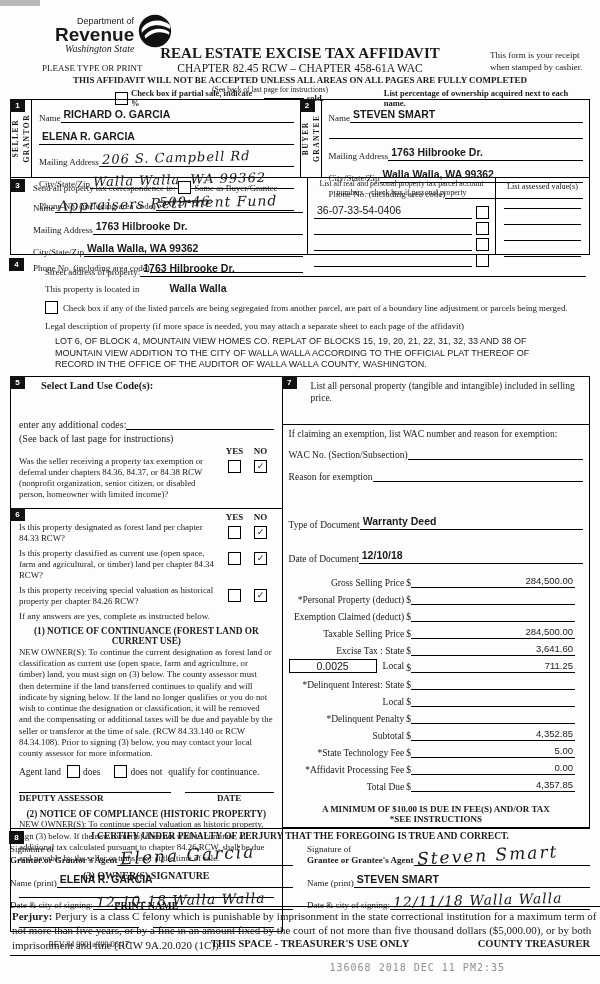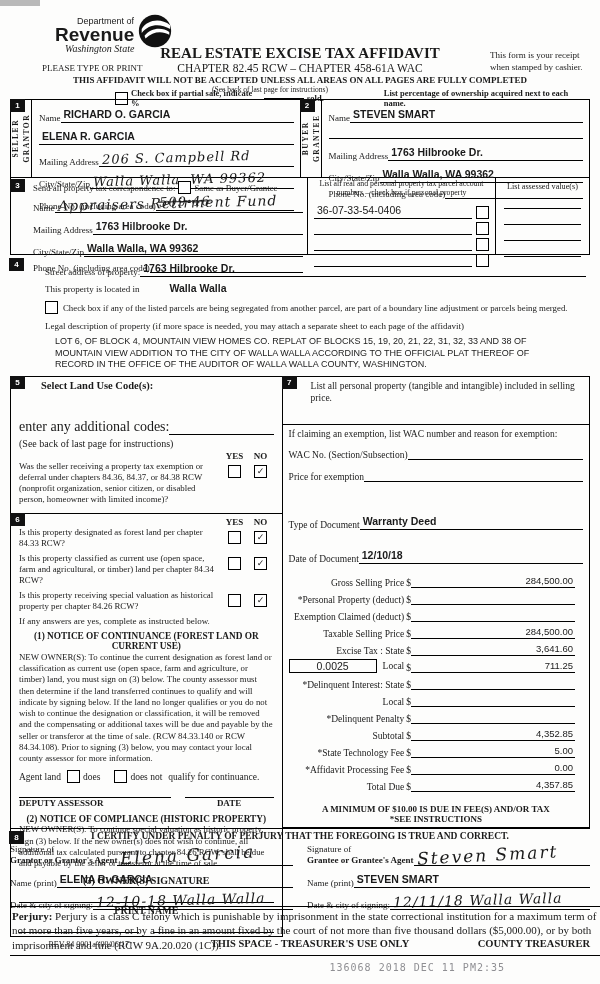--- a/index.html
+++ b/index.html
@@ -225,21 +225,21 @@
   </div>
 
   <div class="abs" style="top:376px;left:10px;right:10px;height:452px;display:flex;">
 
     <div style="width:278px;display:flex;flex-direction:column;">
 
       <div class="box" style="position:relative;padding:3px 8px 4px 8px;">
         <div class="badge" style="top:-1px;left:-1px;">5</div>
         <div class="b" style="font-size:10.5px;margin-left:22px;">Select Land Use Code(s):</div>
         <div class="frow" style="margin-top:4px;">
-            <span style="font-size:14px;margin-top:24px;">enter any additional codes:</span>
+            <span style="font-size:10px;margin-top:24px;">enter any additional codes:</span>
             <span class="fline" style="max-width:150px;"></span>
           </div>
         <div style="font-size:10px;margin-top:2px;">(See back of last page for instructions)</div>
         <div style="display:flex;justify-content:flex-end;margin-top:2px;">
           <span class="yn b" style="font-size:9px;">YES</span>
           <span class="yn b" style="font-size:9px;">NO</span>
         </div>
         <div class="qrow">
           <span class="qtext">Was the seller receiving a property tax exemption or deferral under chapters 84.36, 84.37, or 84.38 RCW (nonprofit organization, senior citizen, or disabled person, homeowner with limited income)?</span>
           <span class="yn"><span class="cb"></span></span>
@@ -310,21 +310,21 @@
       <div class="badge" style="top:-1px;left:-1px;">7</div>
       <div style="font-size:9.5px;line-height:1.3;margin-left:22px;height:100px;">List all  personal property (tangible and intangible) included in selling price.</div>
 
       <div class="hrule" style="margin:0 -6px;border-top-width:1px;"></div>
       <div style="font-size:9.5px;margin-top:4px;">If claiming an exemption, list WAC number and reason for exemption:</div>
       <div class="frow" style="margin-top:8px;">
           <span class="lbl" style="font-size:9.5px;">WAC No. (Section/Subsection)</span>
           <span class="fline"><span class="val"></span></span>
         </div>
       <div class="frow" style="margin-top:6px;">
-          <span class="lbl" style="font-size:9.5px;">Price for exemption</span>
+          <span class="lbl" style="font-size:9.5px;">Reason for exemption</span>
           <span class="fline"><span class="val"></span></span>
         </div>
 
       <div class="frow" style="margin-top:26px;">
           <span class="lbl" style="font-size:9.5px;">Type of Document</span>
           <span class="fline"><span class="val b">Warranty Deed</span></span>
         </div>
       <div class="frow" style="margin-top:12px;">
           <span class="lbl" style="font-size:9.5px;">Date of Document</span>
           <span class="fline"><span class="val b">12/10/18</span></span>

